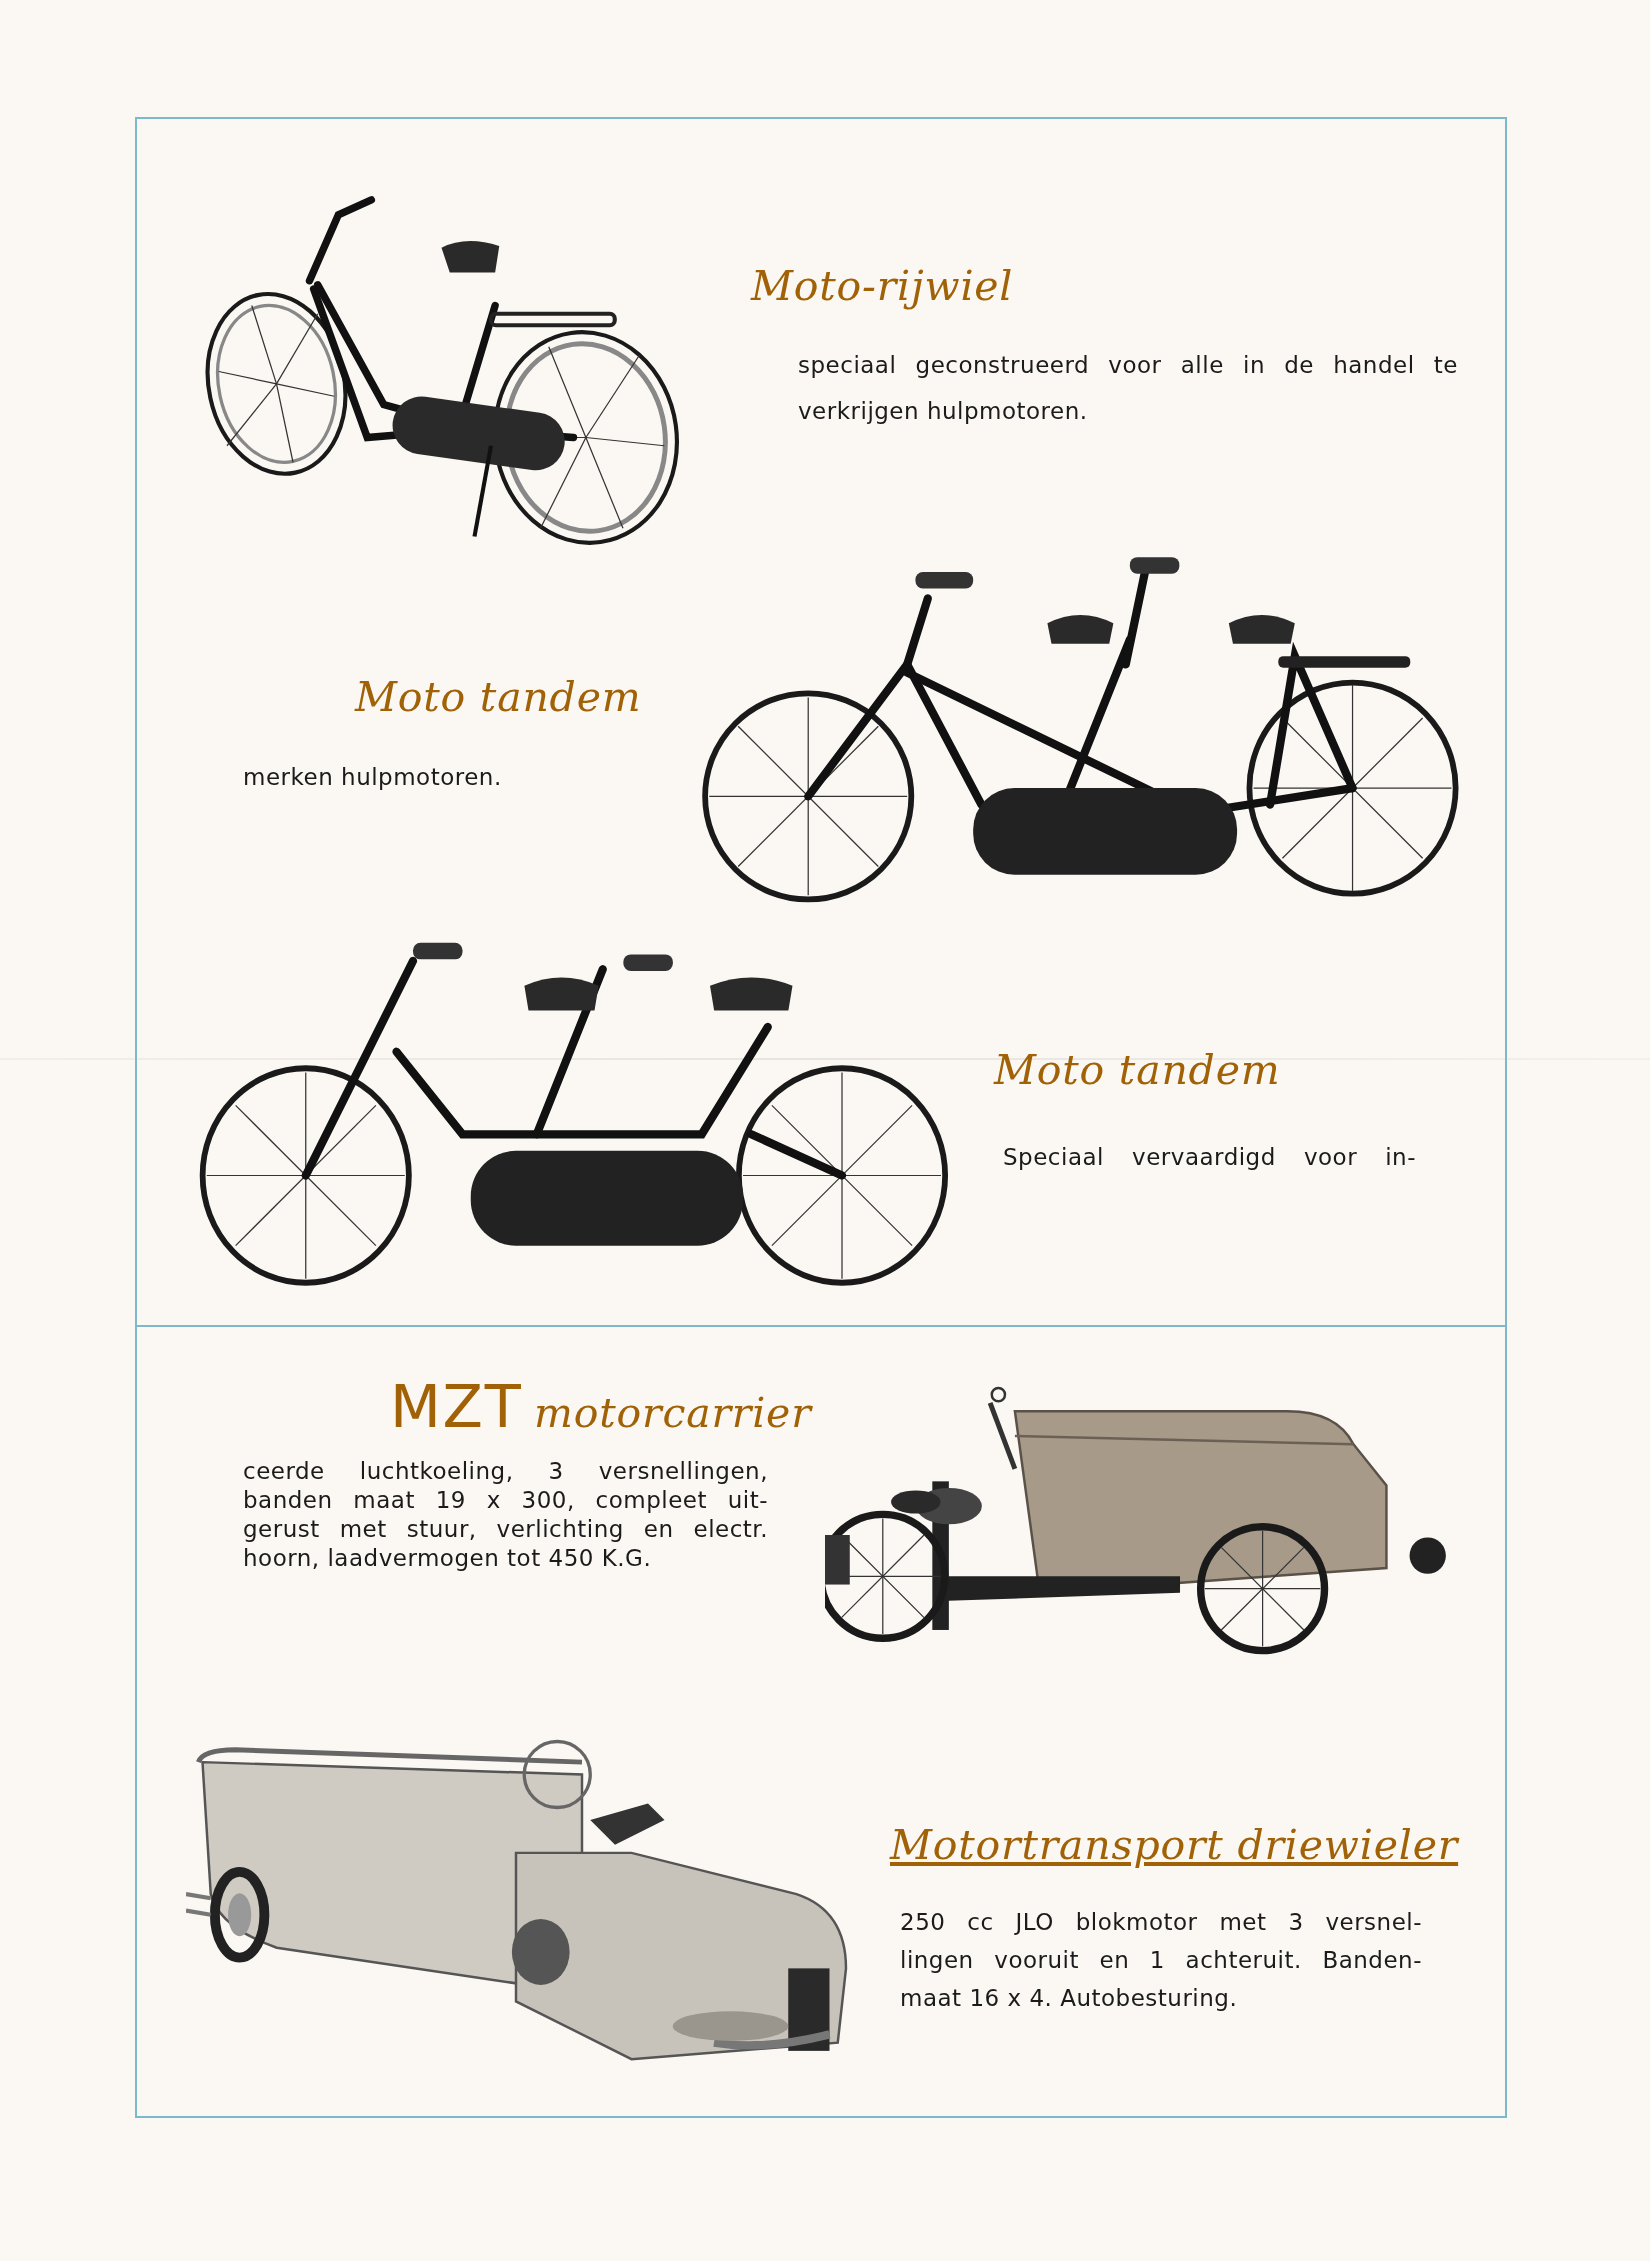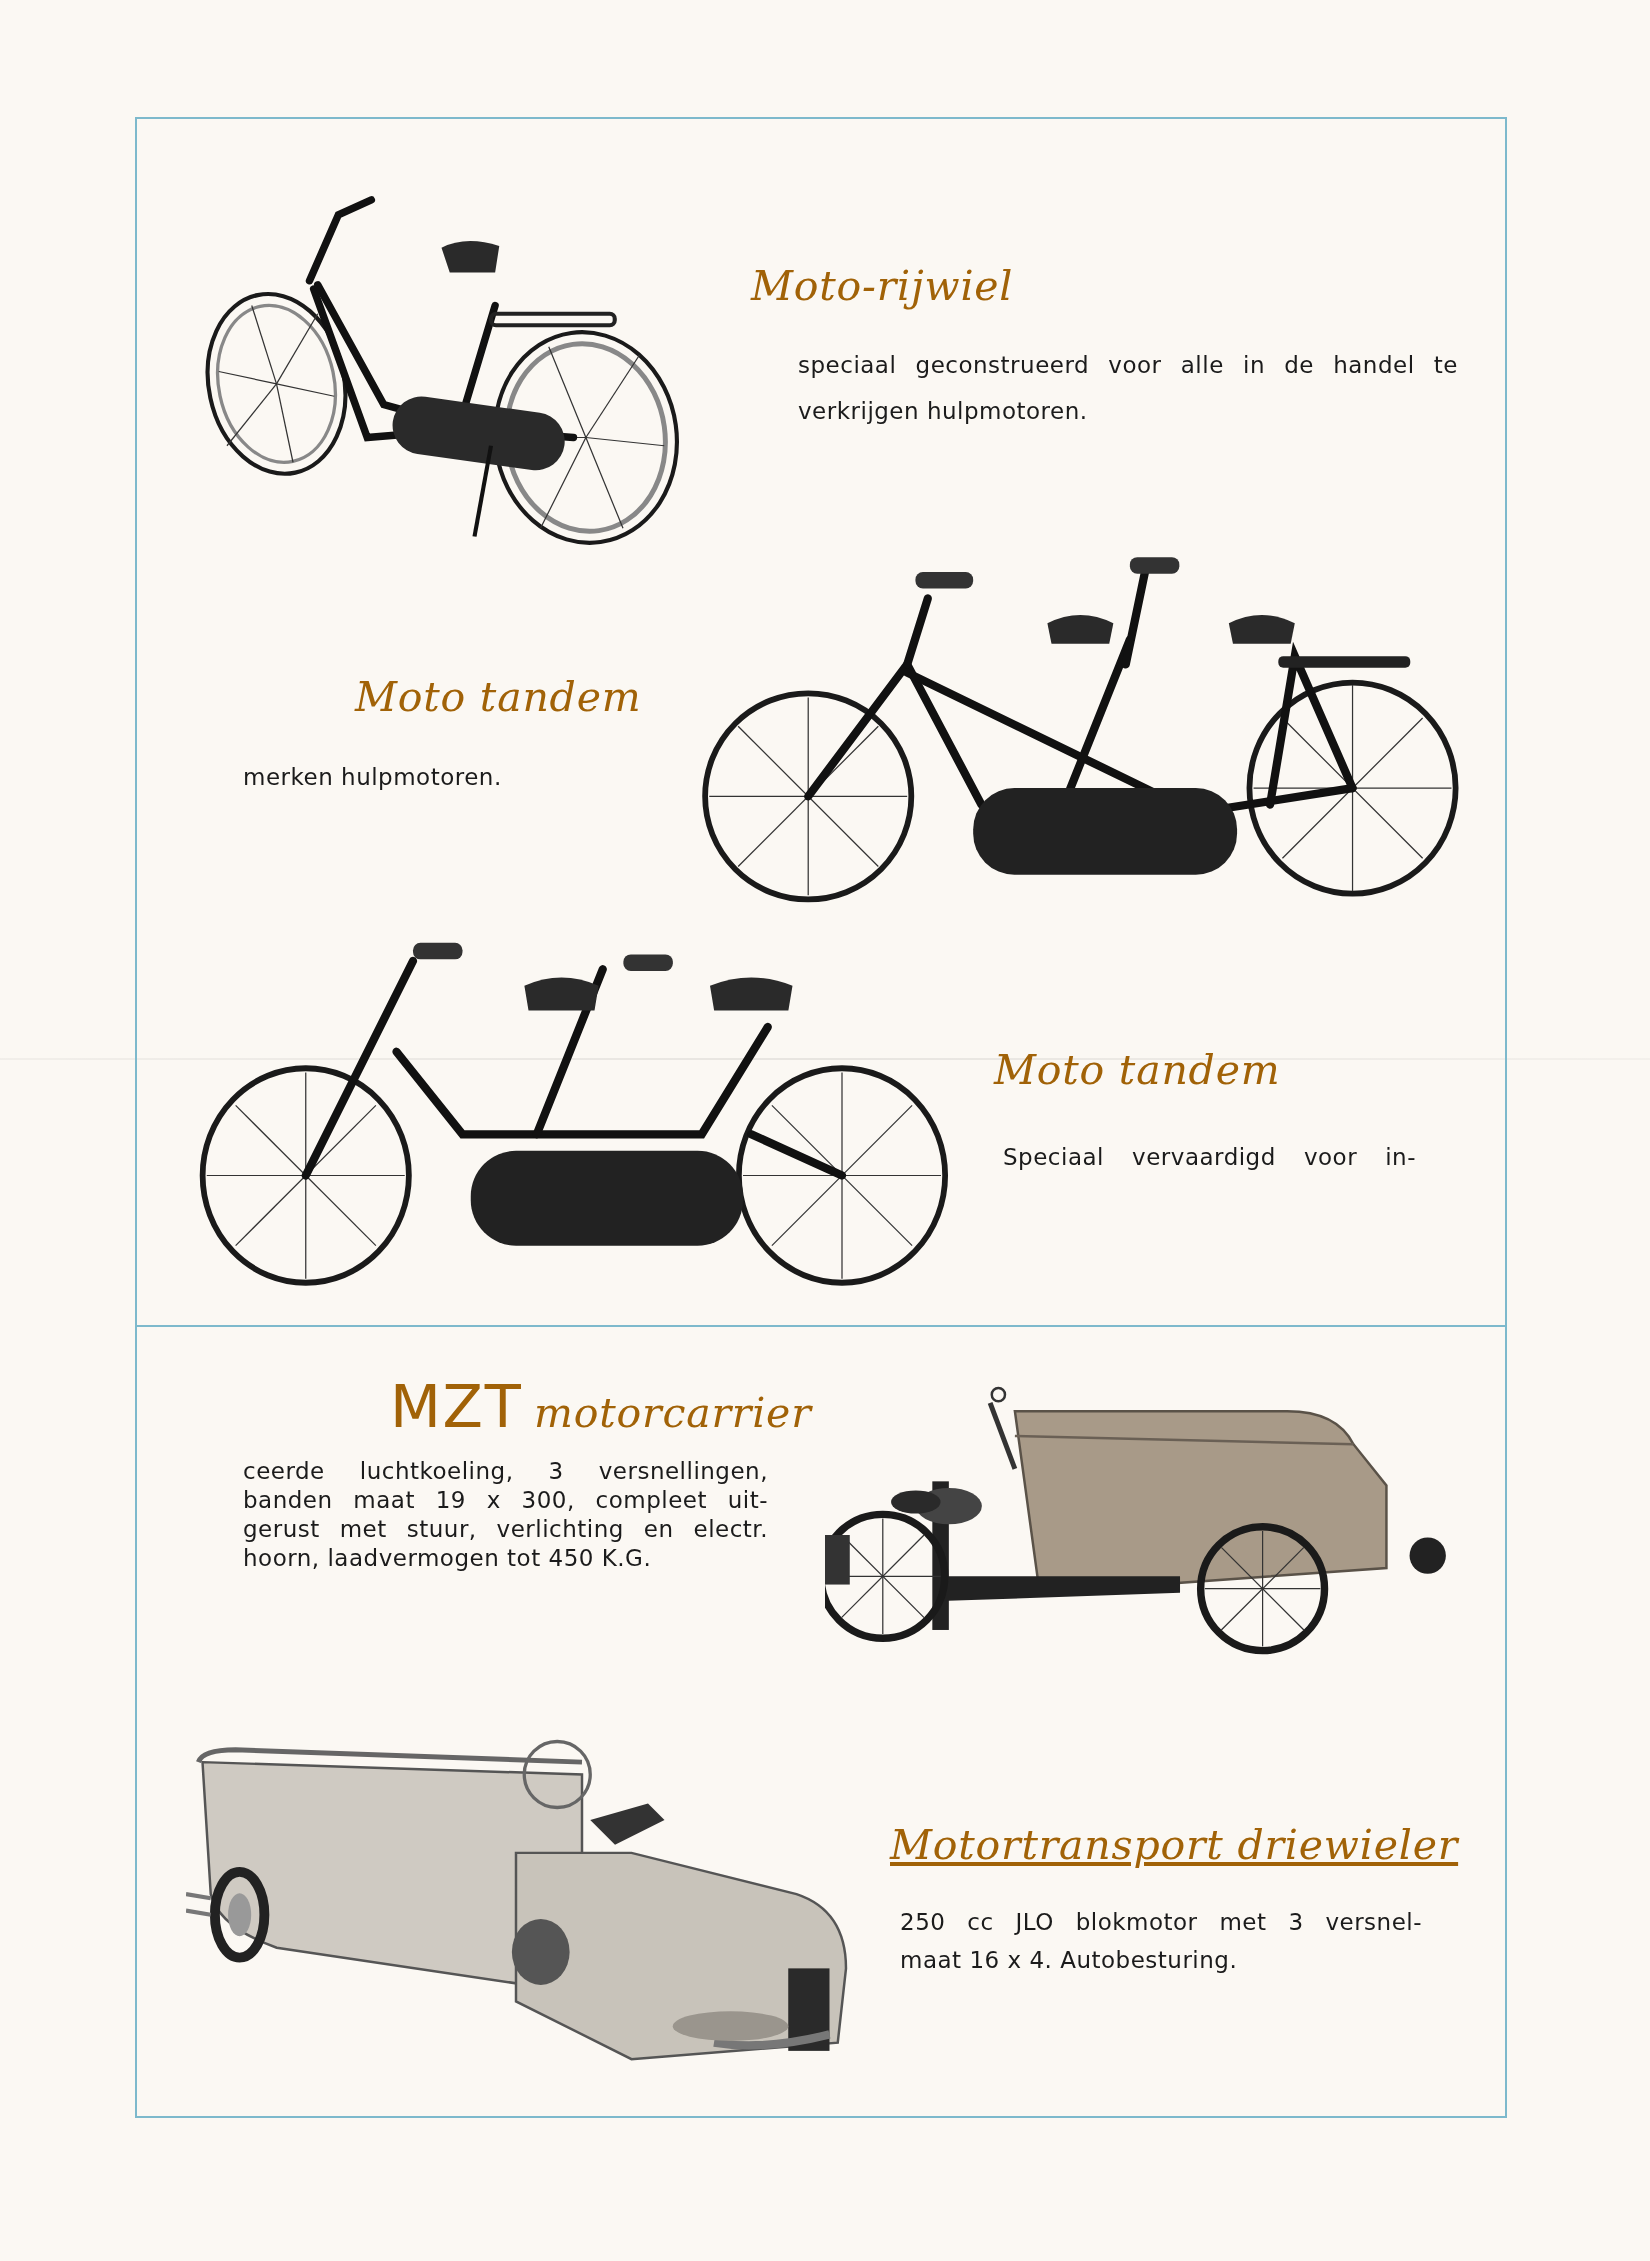--- a/index.html
+++ b/index.html
@@ -229,15 +229,16 @@
     <g fill="none" stroke="#222" stroke-width="12">
       <ellipse cx="65" cy="225" rx="30" ry="52"></ellipse>
     </g>
     <ellipse cx="65" cy="225" rx="14" ry="26" fill="#999"></ellipse>
     <path d="M0 200 L30 205 M0 220 L30 225" stroke="#777" stroke-width="5"></path>
   </svg>
 </div>
 <div class="title" style="left:890px; top:1821px;text-decoration:underline;">Motortransport driewieler</div>
 <div class="body-text" style="left:900px; top:1903px; width:522px; line-height:38px;">
   <span class="line">250 cc JLO blokmotor met 3 versnel-</span>
+  <span class="line">lingen vooruit en 1 achteruit. Banden-</span>
   <span class="line last">maat 16 x 4. Autobesturing.</span>
 </div>
 
 
 </body></html>

